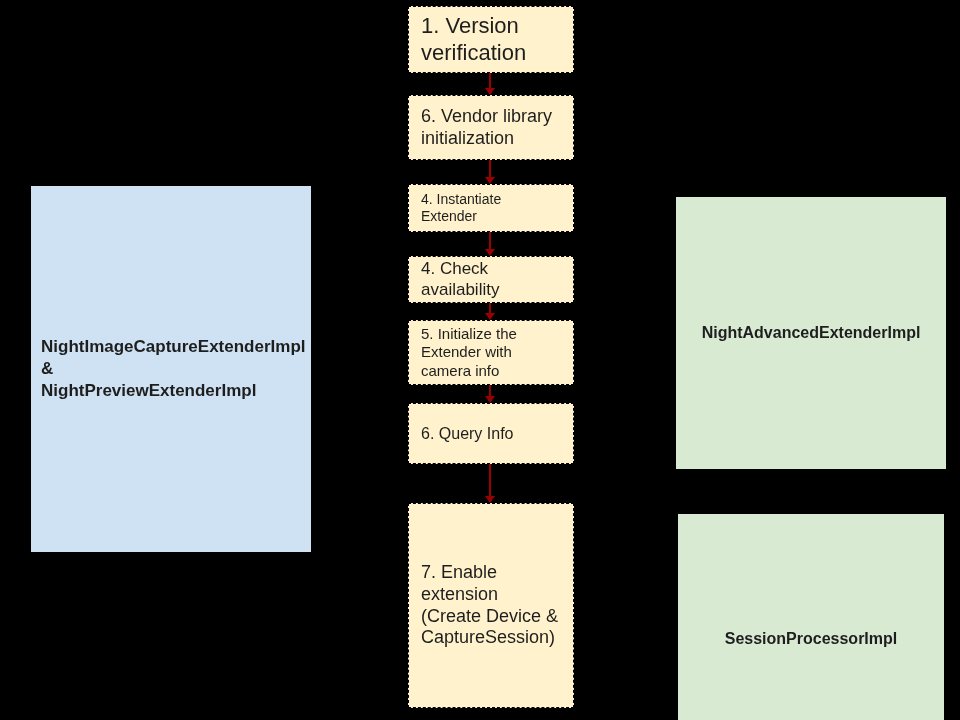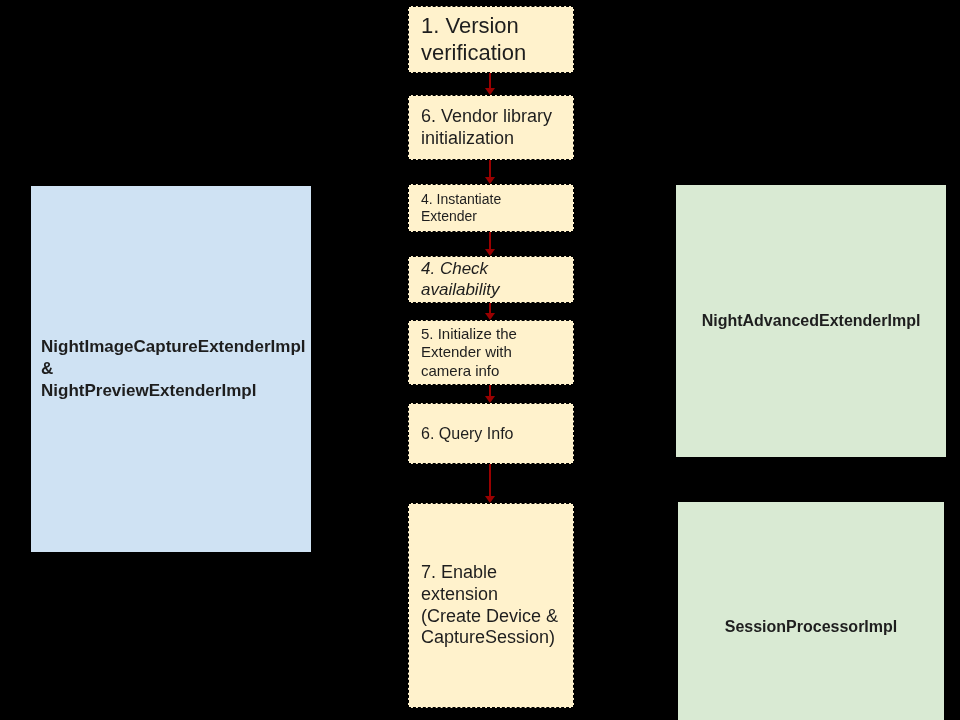--- a/index.html
+++ b/index.html
@@ -13,38 +13,39 @@
   .step{
     left:408px;width:166px;
     background:var(--stepFill,#FFF2CC);
     border:1px dashed #000;
     display:flex;flex-direction:column;justify-content:center;
     padding:0 12px;line-height:1.22;
   }
   .s1{top:6px;height:67px;font-size:22px;}
   .s2{top:95px;height:65px;font-size:18px;}
   .s3{top:184px;height:48px;font-size:14px;}
-  .s4{top:256px;height:47px;font-size:17px;font-style:italic;}
+  .s4{top:256px;height:47px;font-size:17px;}
   .s5{top:320px;height:65px;font-size:15px;}
   .s6{top:403px;height:61px;font-size:16px;}
   .s7{top:503px;height:205px;font-size:18px;}
   
   .left-box{
     left:31px;top:186px;width:280px;height:366px;
     background:var(--leftFill,#CFE2F3);
     display:flex;flex-direction:column;justify-content:center;
     padding:0 14px 0 10px;
     font-weight:bold;font-size:17px;line-height:1.3;
   }
   
   .right-box{
     background:var(--rightFill,#D9EAD3);
     display:flex;align-items:center;justify-content:center;
     font-weight:bold;font-size:16px;text-align:center;
     padding:16px 8px;
+    margin-top:12px;
   }
   .g1{left:676px;top:185px;width:270px;height:272px;}
   .g2{left:678px;top:502px;width:266px;height:250px;}
   
   .arrow{
     position:absolute;left:485px;width:10px;
     display:flex;flex-direction:column;align-items:center;
   }
   .arrow .shaft{width:2px;flex:1;background:var(--arrow,#990000);}
   .arrow .head{

